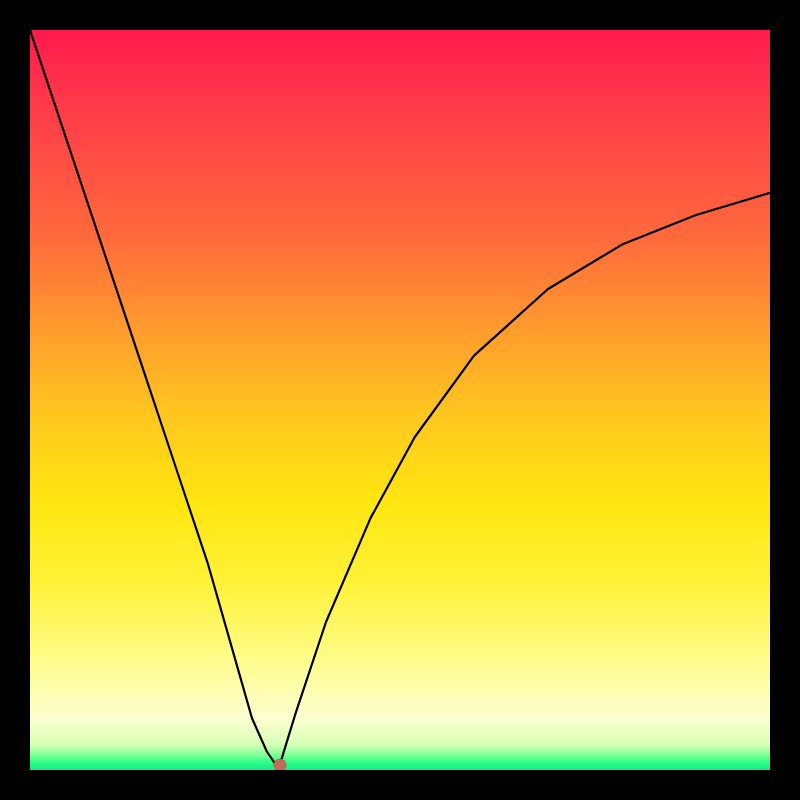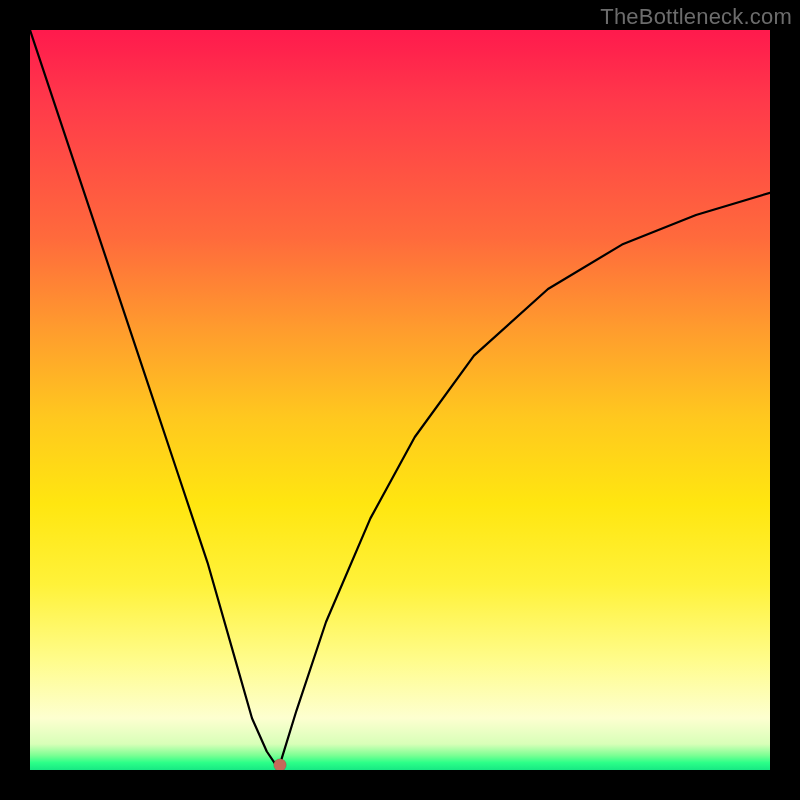--- a/index.html
+++ b/index.html
@@ -103,14 +103,13 @@
                L 444 325.6
                L 518 259
                L 592 214.6
                L 666 185
                L 740 162.8"></path>
 
       <circle class="dot" cx="250" cy="735" r="6.3"></circle>
     </svg>
   </div>
 
-  <div class="watermark">TheBottleneck.com</div>
 </div>
 
 </body></html>

